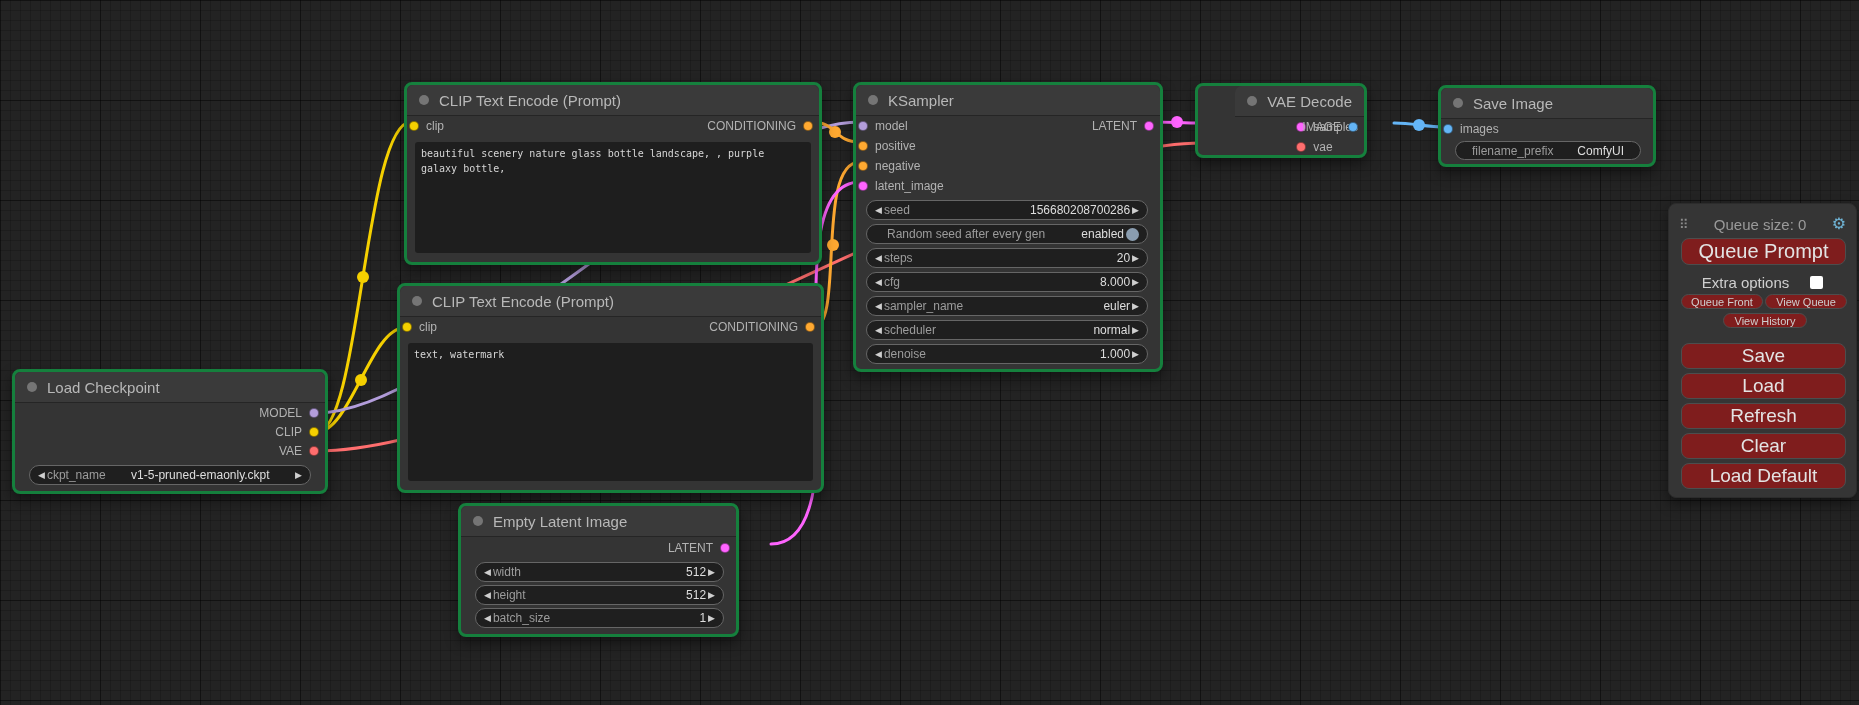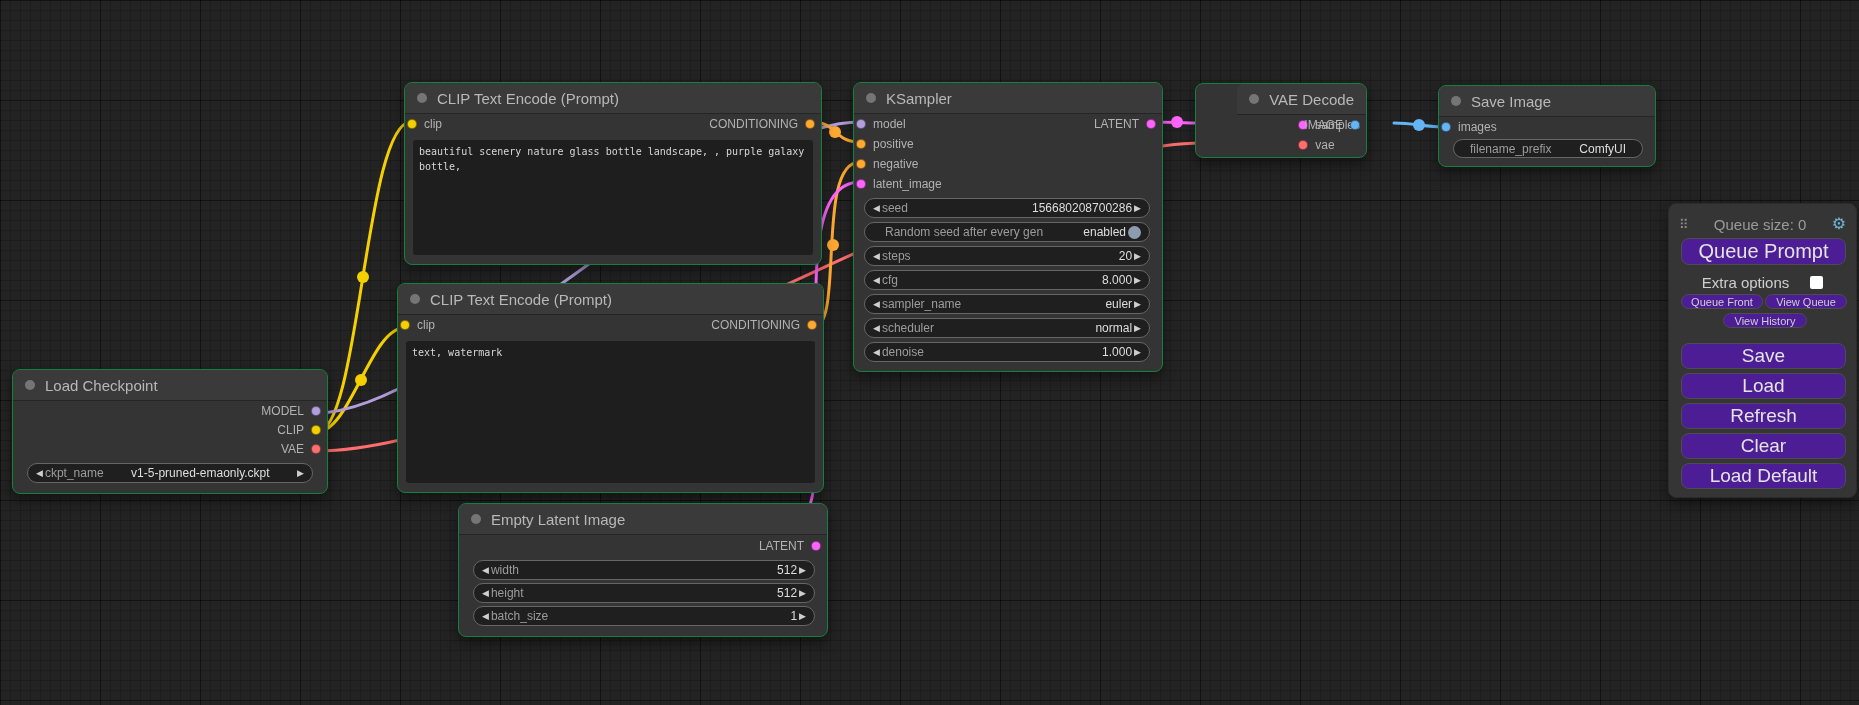--- a/index.html
+++ b/index.html
@@ -11,21 +11,21 @@
       linear-gradient(rgba(0,0,0,0.38) 1px, transparent 1px),
       linear-gradient(90deg, rgba(0,0,0,0.38) 1px, transparent 1px),
       linear-gradient(rgba(0,0,0,0.16) 1px, transparent 1px),
       linear-gradient(90deg, rgba(0,0,0,0.16) 1px, transparent 1px);
     background-size:100px 100px,100px 100px,10px 10px,10px 10px;
   }
   #wires{position:absolute;left:0;top:0;z-index:1;}
   .wire{fill:none;stroke-width:3;stroke-linecap:round;}
   .node{
     position:absolute;z-index:2;display:flex;flex-direction:column;
-    background:#343434;border:1px solid #15803d;border-radius:8px;
+    background:#343434;border:3px solid #15803d;border-radius:8px;
     box-shadow:0 6px 14px rgba(0,0,0,0.45);box-sizing:border-box;
   }
   .node-title{
     height:30px;flex:0 0 30px;display:flex;align-items:center;gap:10px;
     background:#3a3a3a;border-radius:7px 7px 0 0;padding:0 12px;
     border-bottom:1px solid rgba(0,0,0,0.35);
   }
   .collapse-dot{width:10px;height:10px;border-radius:50%;background:#757575;flex:0 0 auto;}
   .title-text{color:#b8b8b8;font-size:15px;white-space:nowrap;}
   .port-row{display:flex;align-items:center;height:20px;padding:0 6px 0 2px;}
@@ -53,21 +53,21 @@
     position:absolute;left:1668px;top:203px;width:189px;height:295px;z-index:3;
     background:#353535;border:1px solid #2c2c2c;border-radius:8px;
     box-shadow:0 6px 14px rgba(0,0,0,0.45);box-sizing:border-box;
   }
   .qp-header{display:flex;align-items:center;height:24px;margin:8px 10px 0 10px;}
   .drag-handle{color:#8a8a8a;font-size:13px;flex:0 0 auto;}
   .queue-size{flex:1;text-align:center;color:#9a9a9a;font-size:15px;}
   .gear{color:#6fb3d4;font-size:16px;flex:0 0 auto;line-height:1;}
   .btn{
     display:flex;align-items:center;justify-content:center;
-    background:#4c1d95;border:1px solid #4d4d4d;color:#e3e3e3;
+    background:#7f1d1d;border:1px solid #4d4d4d;color:#e3e3e3;
     box-sizing:border-box;cursor:default;white-space:nowrap;
   }
   .btn-big{position:absolute;left:12px;right:10px;height:26px;border-radius:8px;font-size:19px;}
   .btn-queue{position:absolute;left:12px;right:10px;top:34px;height:27px;border-radius:8px;font-size:20px;}
   .btn-small{position:absolute;height:15px;border-radius:8px;font-size:11px;color:#cfcfcf;}
   .extra-row{position:absolute;left:0;right:0;top:70px;display:flex;align-items:center;justify-content:center;gap:21px;}
   .extra-label{color:#cfcfcf;font-size:15px;}
   .checkbox{width:13px;height:13px;background:#fff;border-radius:2px;}
 </style>
 </head>
@@ -151,21 +151,21 @@
       <span class="plabel">clip</span>
     </div>
     <div class="port-right">
       <span class="plabel">CONDITIONING</span>
       <span class="pdot" style="background: rgb(255, 169, 49);"></span>
     </div>
   </div>
   <textarea class="prompt-text" spellcheck="false" style="">text, watermark</textarea>
 </div>
 
-<div class="node" style="left:458px;top:503px;width:370px;height:134px;">
+<div class="node" style="left:458px;top:503px;width:281px;height:134px;">
   <div class="node-title">
     <span class="collapse-dot"></span>
     <span class="title-text">Empty Latent Image</span>
   </div>
   <div class="port-row" style="height:22px;">
       <div class="port-right">
     <span class="plabel">LATENT</span>
     <span class="pdot" style="background: rgb(255, 100, 255);"></span>
   </div>
     </div>

